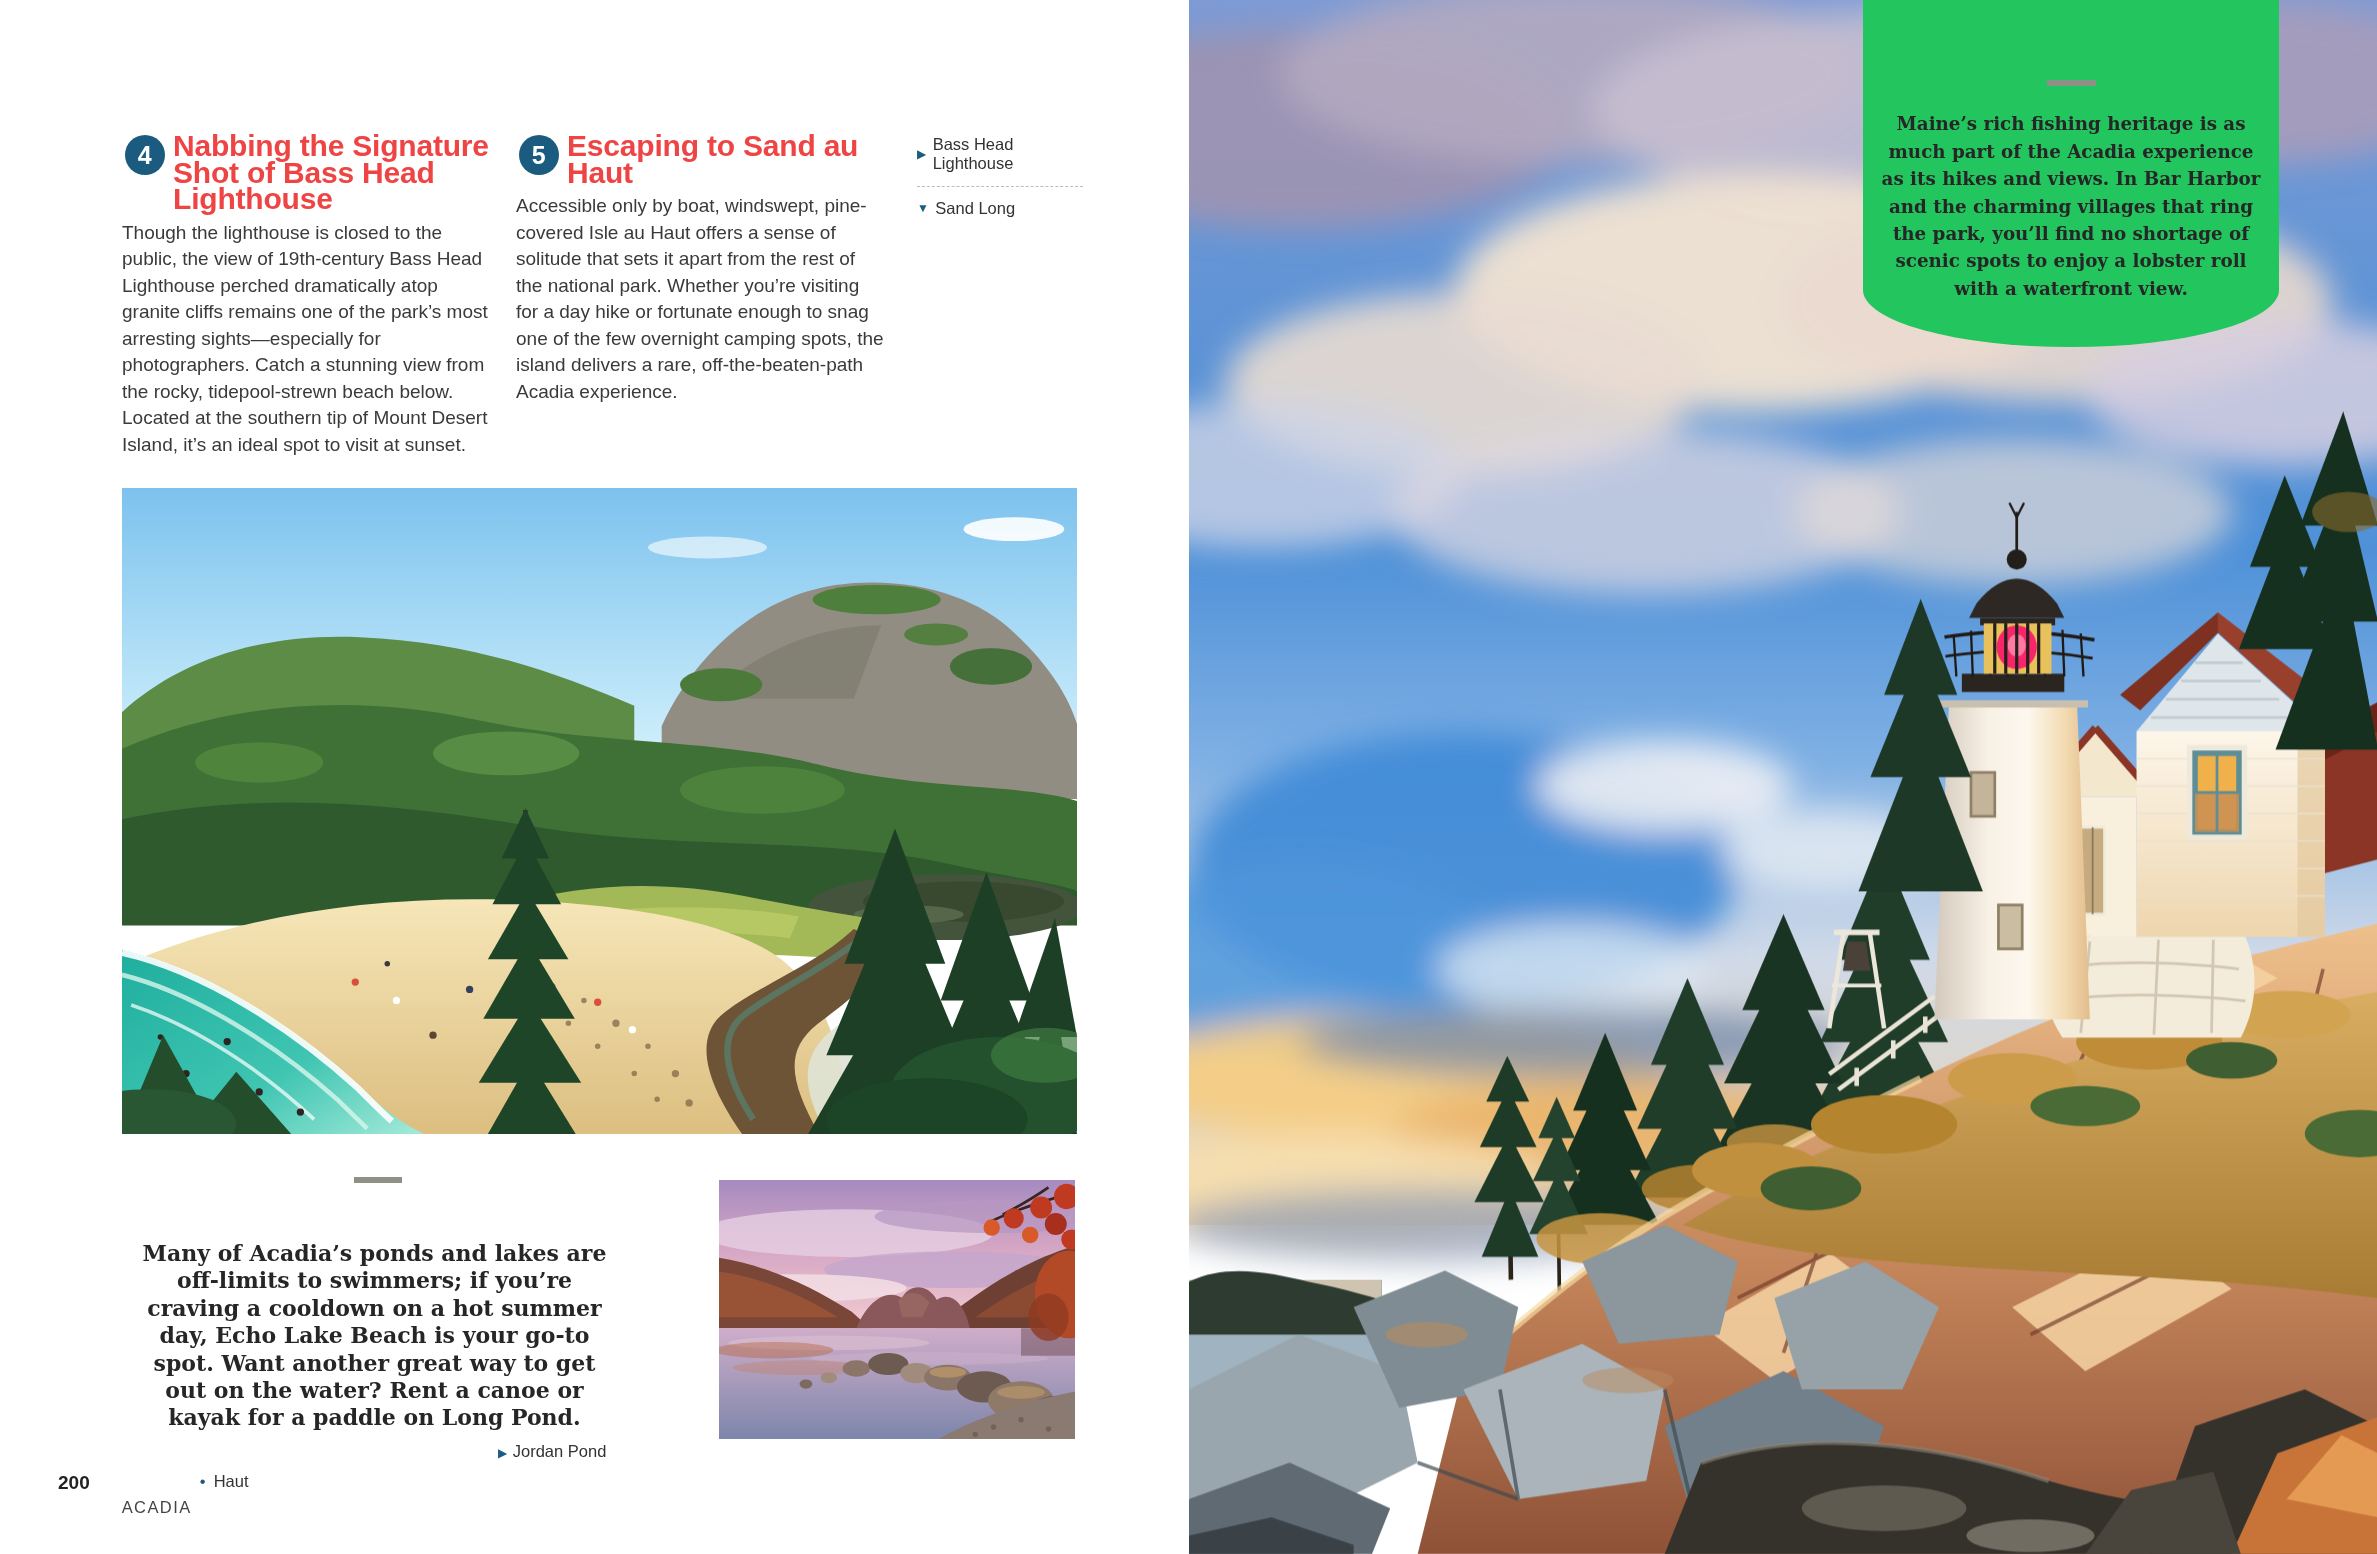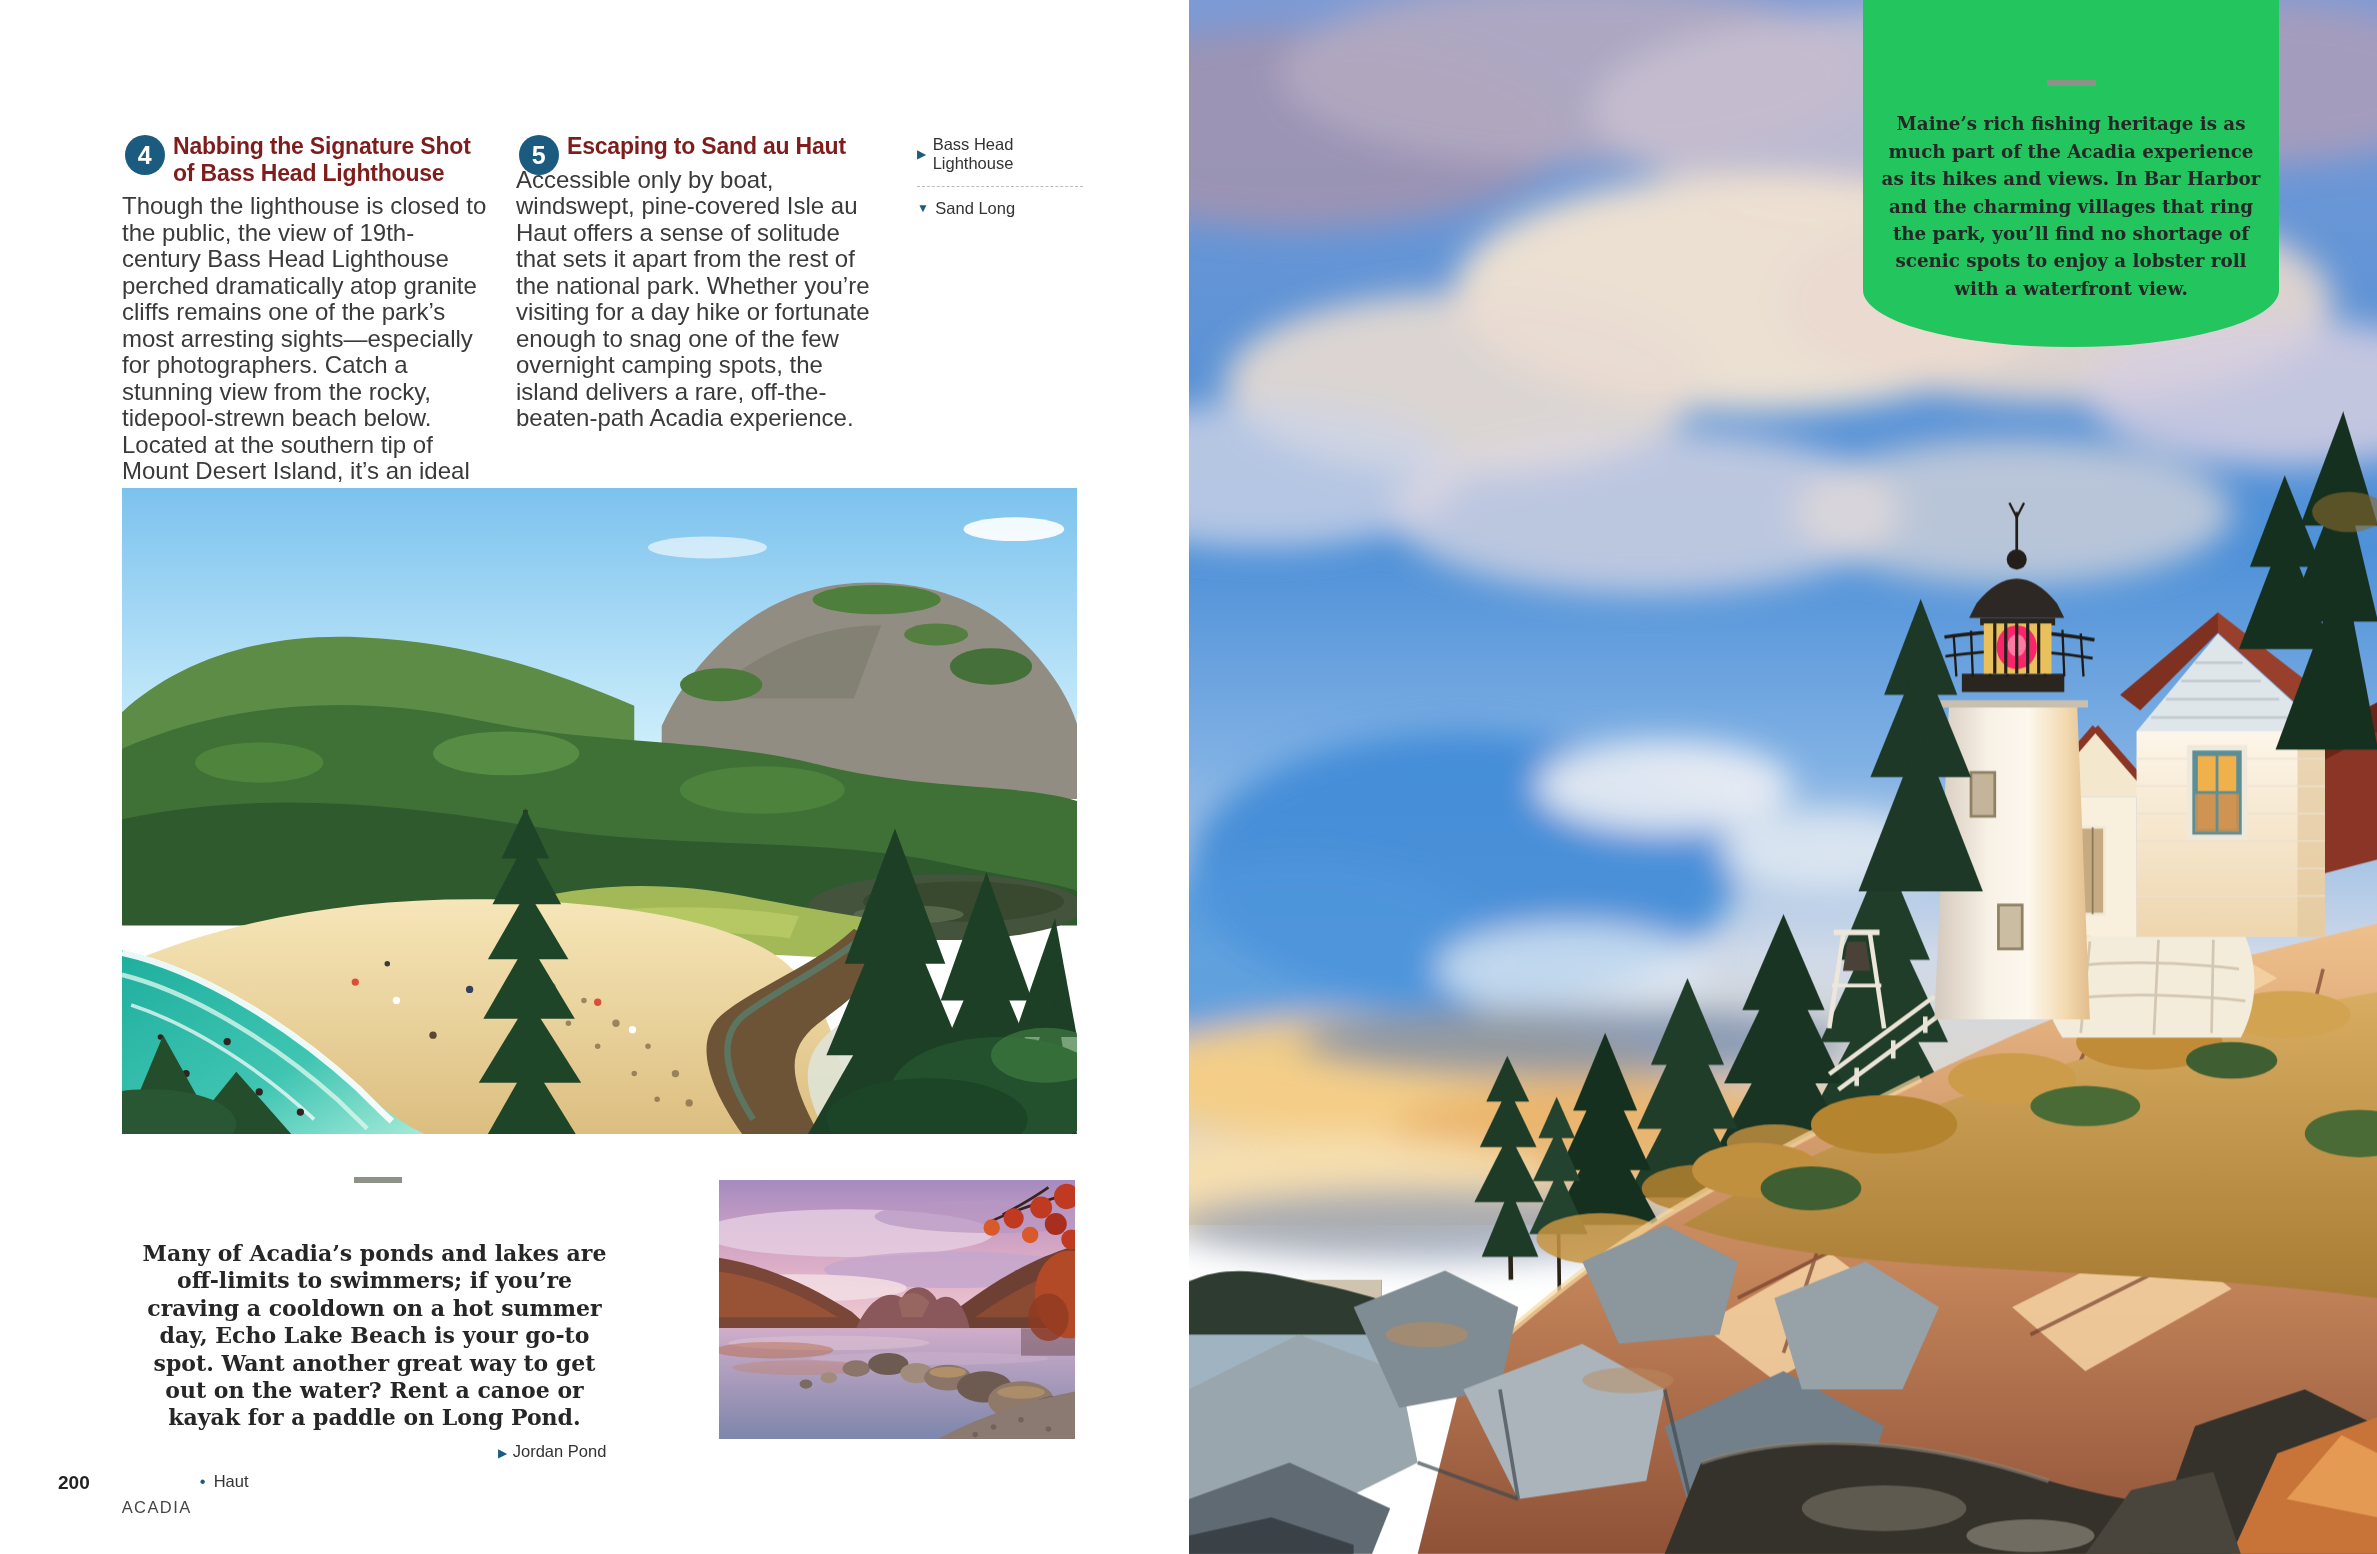--- a/index.html
+++ b/index.html
@@ -5,23 +5,23 @@
   html,body{margin:0;padding:0;background:#ffffff;}
   #spread{position:relative;width:2377px;height:1554px;background:#ffffff;overflow:hidden;
           font-family:"Liberation Sans",sans-serif;}
   .abs{position:absolute;}
 
   
   .section{position:absolute;width:368px;}
   .badge{position:absolute;left:2.7px;top:1.8px;width:40px;height:40px;border-radius:50%;
          background:#1a5b7f;color:#fff;font-weight:bold;font-size:25px;line-height:40px;
          text-align:center;}
-  .section h3{margin:0 0 7.3px 51px;font-size:23px;line-height:26.5px;font-weight:bold;
-              color:#7f1d1d;letter-spacing:-0.2px;}
-  .section p{margin:0;font-size:24px;line-height:26.5px;color:#3a3a3a;}
+  .section h3{margin:0 0 7.3px 51px;font-size:30px;line-height:26.5px;font-weight:bold;
+              color:#ef4444;letter-spacing:-0.2px;}
+  .section p{margin:0;font-size:19px;line-height:26.5px;color:#3a3a3a;}
 
   .captions{position:absolute;left:917px;top:135px;width:178px;font-size:16.5px;color:#333;}
   .cap{display:flex;align-items:center;gap:6.4px;}
   .tri{color:#1a5b7f;font-size:12px;line-height:1;}
   .cap-rule{border:none;border-top:1.8px dashed #b9bdc0;margin:12.8px 0 12px 0;width:166px;}
 
   .photo{position:absolute;overflow:hidden;}
   .photo svg{display:block;width:100%;height:100%;}
 
   .gray-dash{position:absolute;background:#8e9186;}

